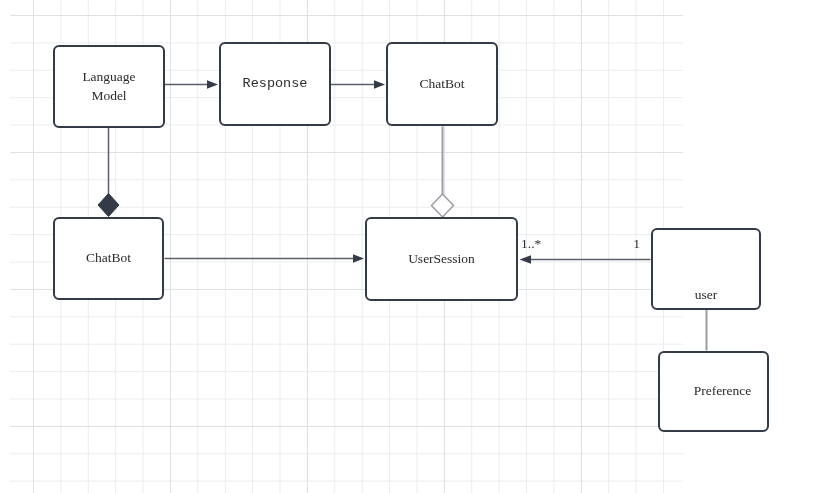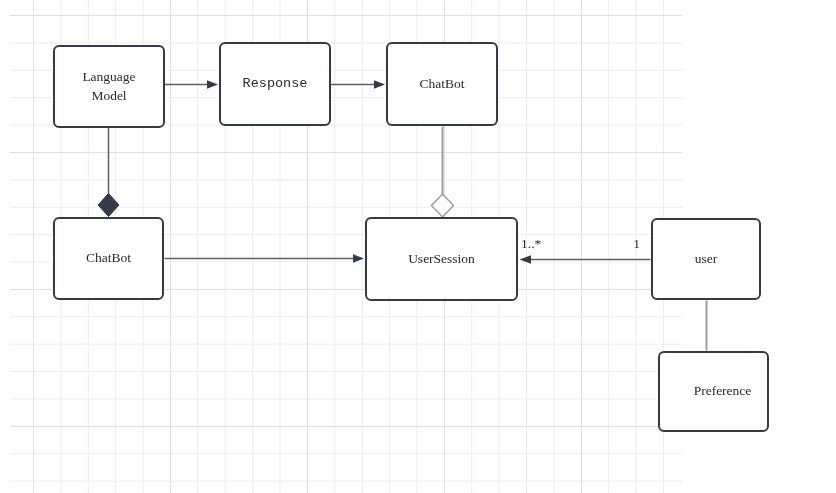--- a/index.html
+++ b/index.html
@@ -45,21 +45,21 @@
     text-align:center;
     color:var(--node_text);
     font-size:13.5px;line-height:1.35;
     padding:4px 10px;
   }
   #node-language-model{left:43px;top:45px;width:112px;height:83px;}
   #node-response{left:209px;top:42px;width:112px;height:84px;font-family:Liberation Mono, monospace;}
   #node-message{left:376px;top:42px;width:112px;height:84px;}
   #node-chatbot{left:43px;top:217px;width:111px;height:83px;}
   #node-user-session{left:355px;top:217px;width:153px;height:84px;}
-  #node-user{left:641px;top:218px;width:110px;height:82px;}
+  #node-user{left:641px;top:228px;width:110px;height:82px;align-items:flex-end;}
   #node-preference{left:648px;top:351px;width:111px;height:81px;padding-left:28px;}
   .edge-label{
     position:absolute;color:var(--node_text);
     font-size:13.5px;line-height:1;white-space:nowrap;
   }
   #label-usersession-mult{left:511px;top:237px;}
   #label-user-mult{left:612px;top:237px;width:18px;text-align:right;}
 </style>
 </head>
 <body>

